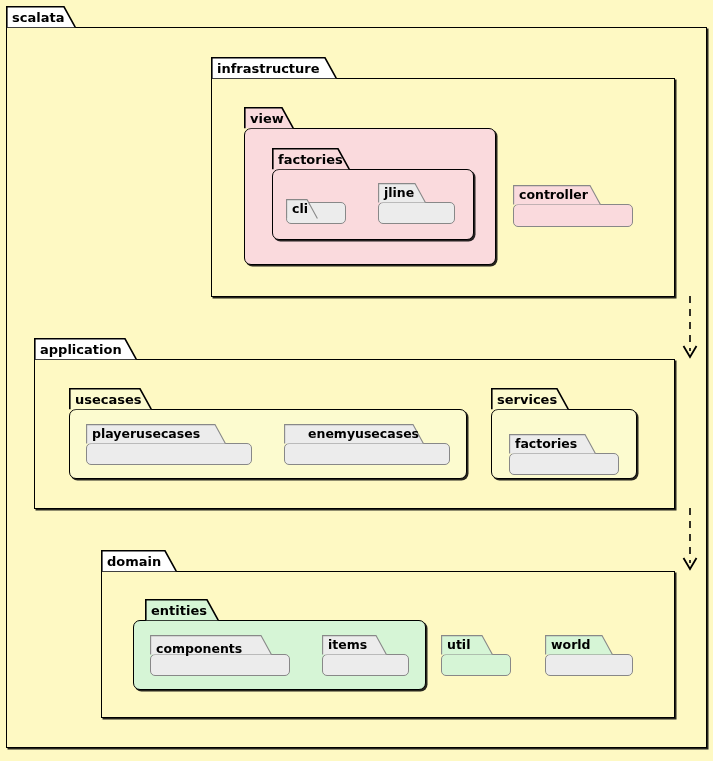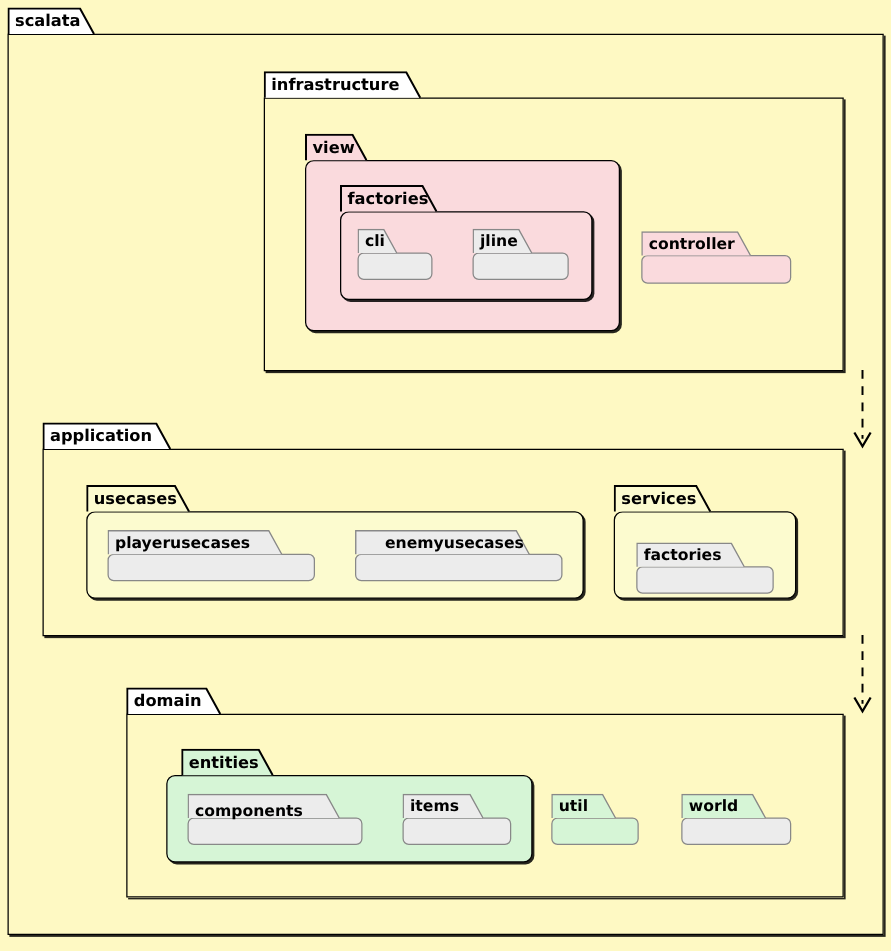--- a/index.html
+++ b/index.html
@@ -154,21 +154,21 @@
       <svg class="tab-shape" viewBox="0 0 78 22" preserveAspectRatio="none">
         <path class="fill" style="fill:#fadadd" d="M0.8,0.8 H66 L77.2,21.2 H0.8 Z"></path>
         <path class="stroke" style="stroke:#000;stroke-width:1.6;fill:none" d="M0.8,21.2 V0.8 H66 L77.2,21.2"></path>
       </svg>
       <span class="tab-label">factories</span>
     </div>
     <div class="body" style="background:#fadadd;"></div>
   </div>
 
   <div class="pkg leaf" style="left:286px; top:183px; width:60px; height:41px;">
-    <div class="tab" style="width:32px;">
+    <div class="tab" style="width:32px;margin-top:16px;">
       <svg class="tab-shape" viewBox="0 0 32 20" preserveAspectRatio="none">
         <path class="fill" d="M0.6,0.6 H21 L31.4,19.4 H0.6 Z"></path>
         <path class="stroke" d="M0.6,19.4 V0.6 H21 L31.4,19.4"></path>
       </svg>
       <span class="tab-label">cli</span>
     </div>
     <div class="body"></div>
   </div>
 
   <div class="pkg leaf" style="left:378px; top:183px; width:77px; height:41px;">

